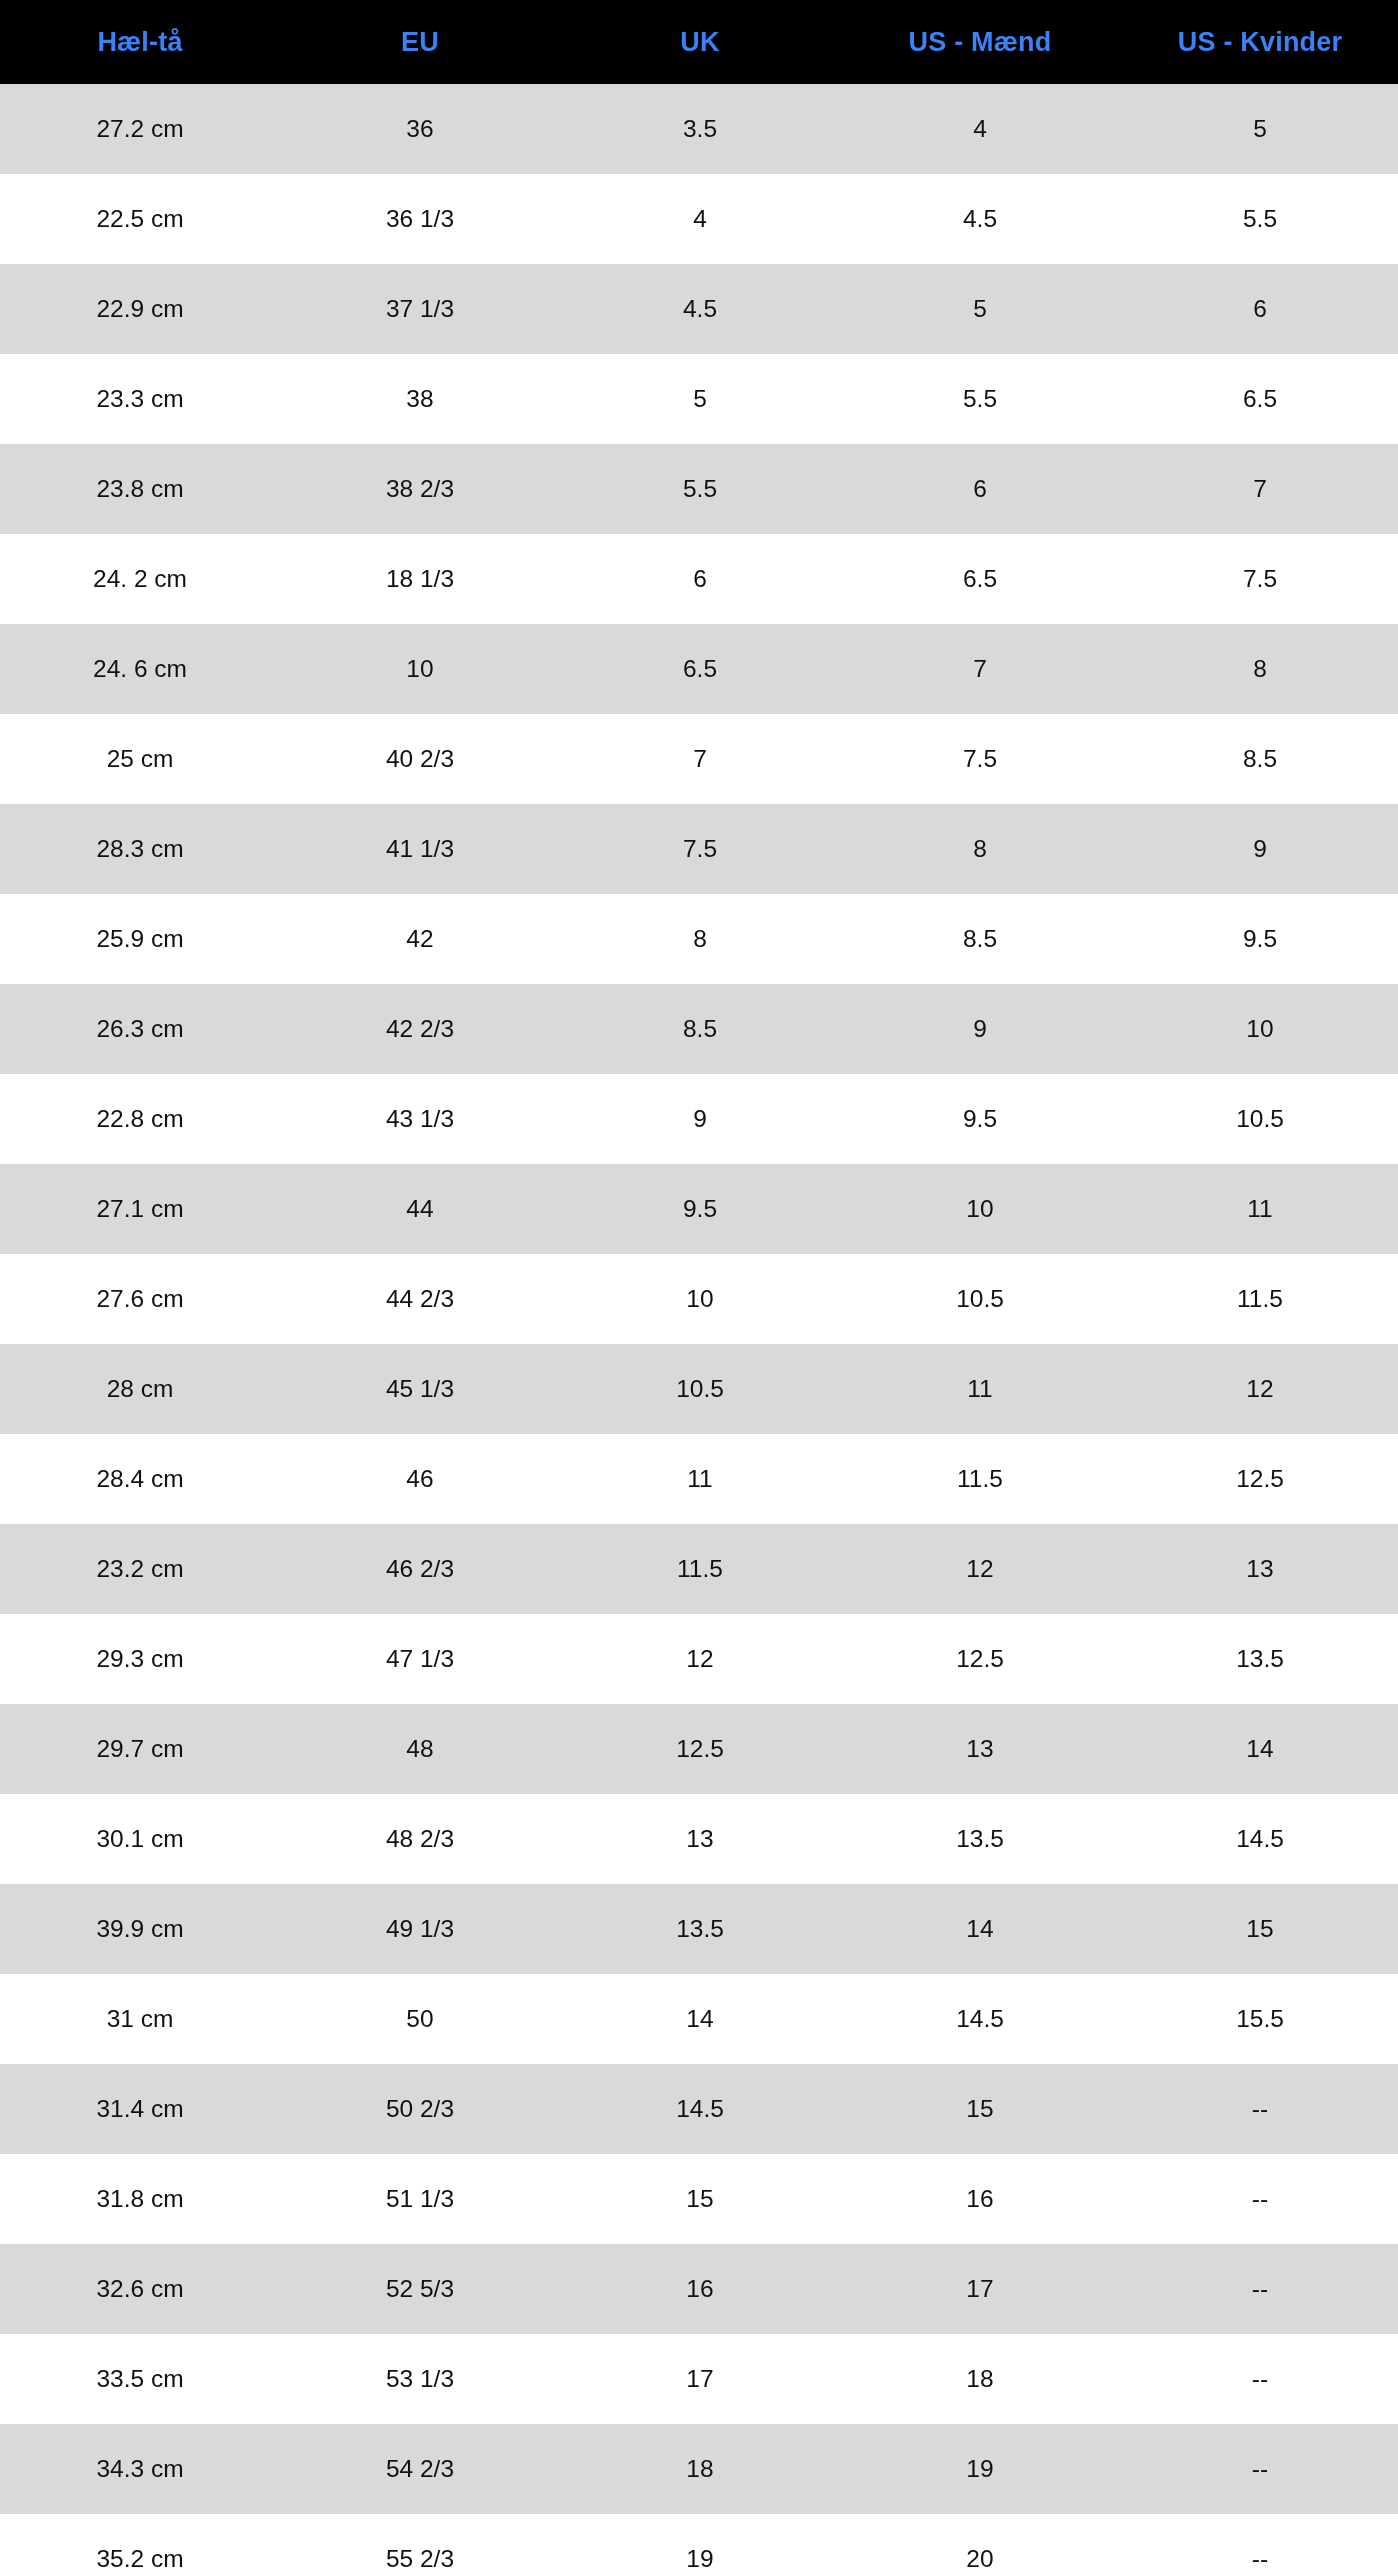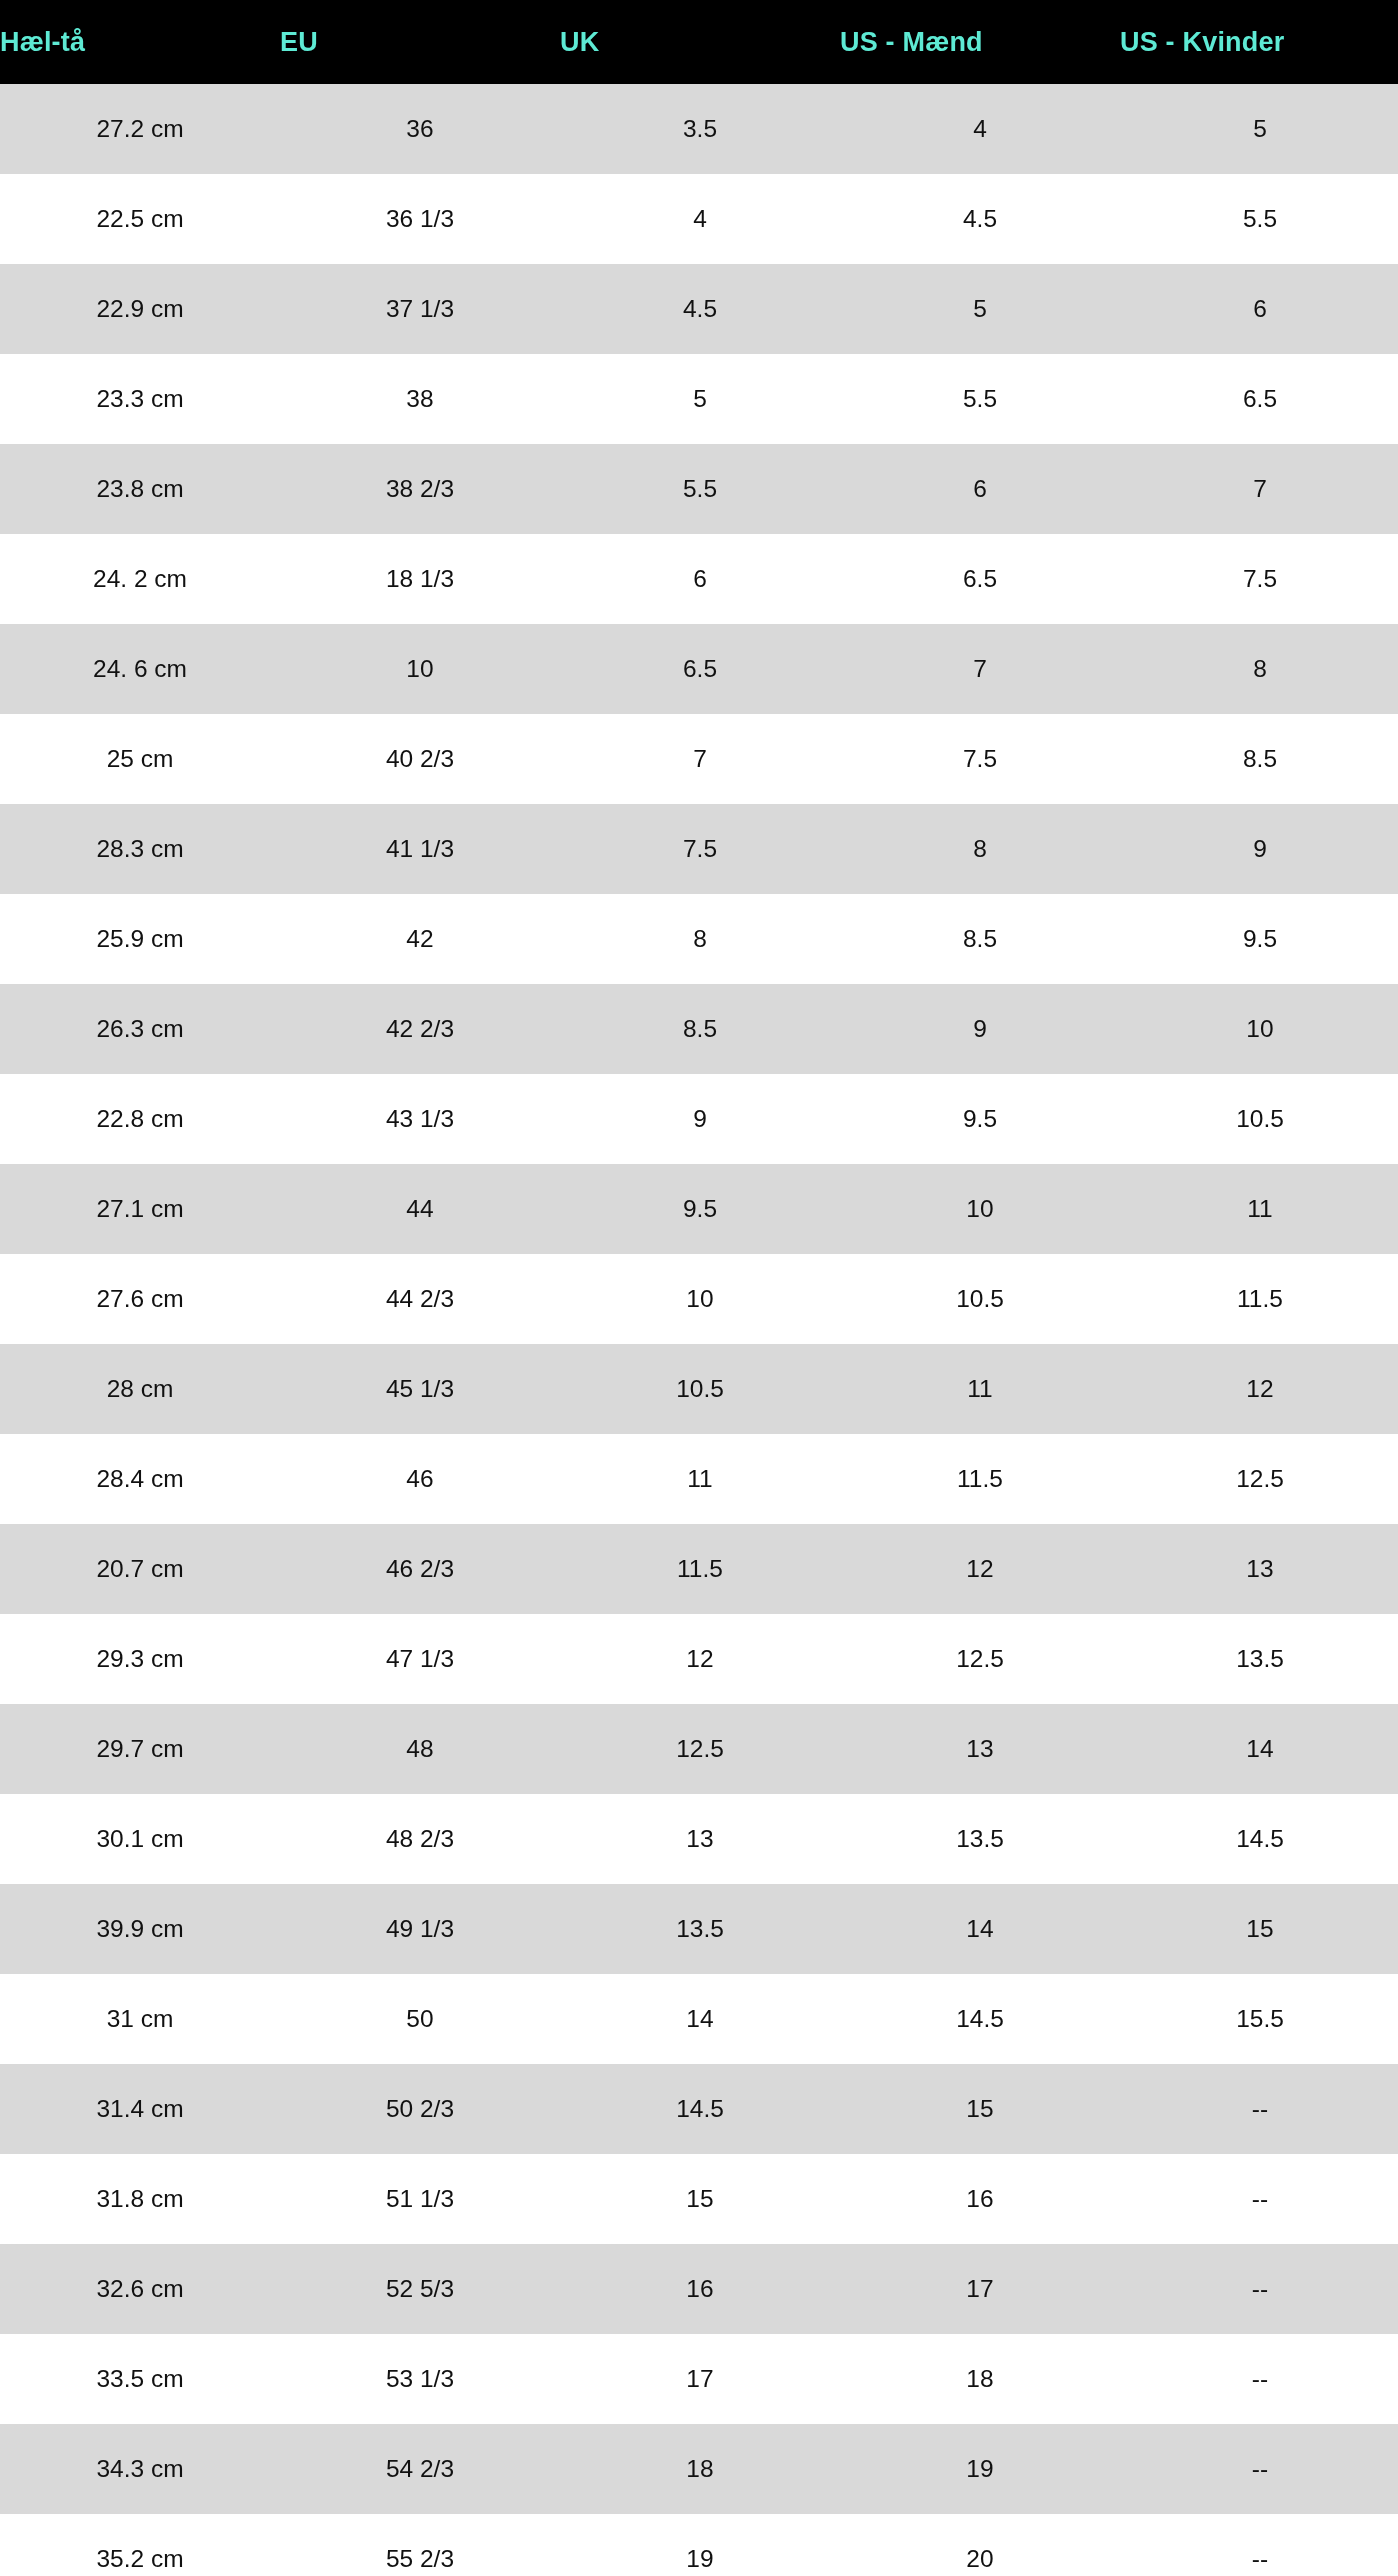--- a/index.html
+++ b/index.html
@@ -23,24 +23,24 @@
   }
 
   .size-table col { width: 280px; }
 
   .size-table thead tr {
     background: #000000;
     height: 84px;
   }
 
   .size-table thead th {
-    color: #5eead4;
+    color: #3b82f6;
     font-size: 27px;
     font-weight: bold;
-    text-align: left;
+    text-align: center;
     vertical-align: middle;
     padding: 0;
     letter-spacing: 0.2px;
     white-space: nowrap;
   }
 
   .size-table tbody tr {
     height: 90px;
   }
 
@@ -184,21 +184,21 @@
         <td>12</td>
       </tr>
       <tr class="row-plain">
         <td>28.4 cm</td>
         <td>46</td>
         <td>11</td>
         <td>11.5</td>
         <td>12.5</td>
       </tr>
       <tr class="row-shaded">
-        <td>20.7 cm</td>
+        <td>23.2 cm</td>
         <td>46 2/3</td>
         <td>11.5</td>
         <td>12</td>
         <td>13</td>
       </tr>
       <tr class="row-plain">
         <td>29.3 cm</td>
         <td>47 1/3</td>
         <td>12</td>
         <td>12.5</td>

